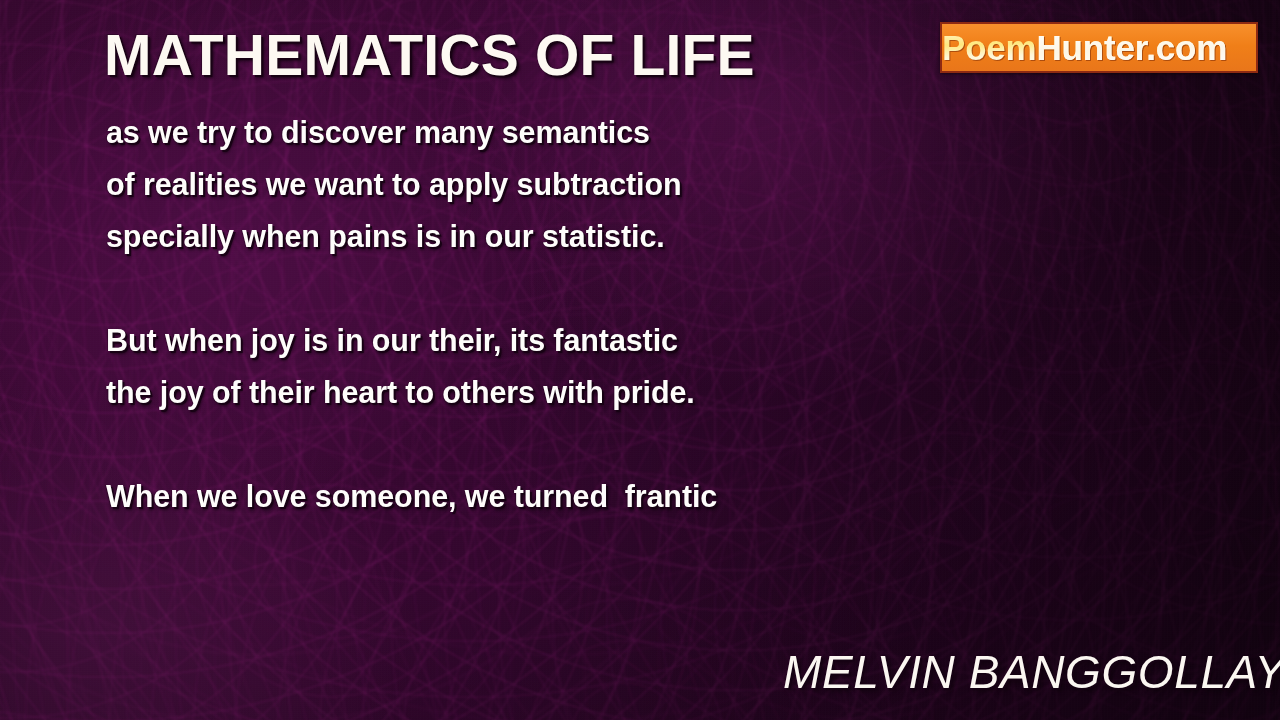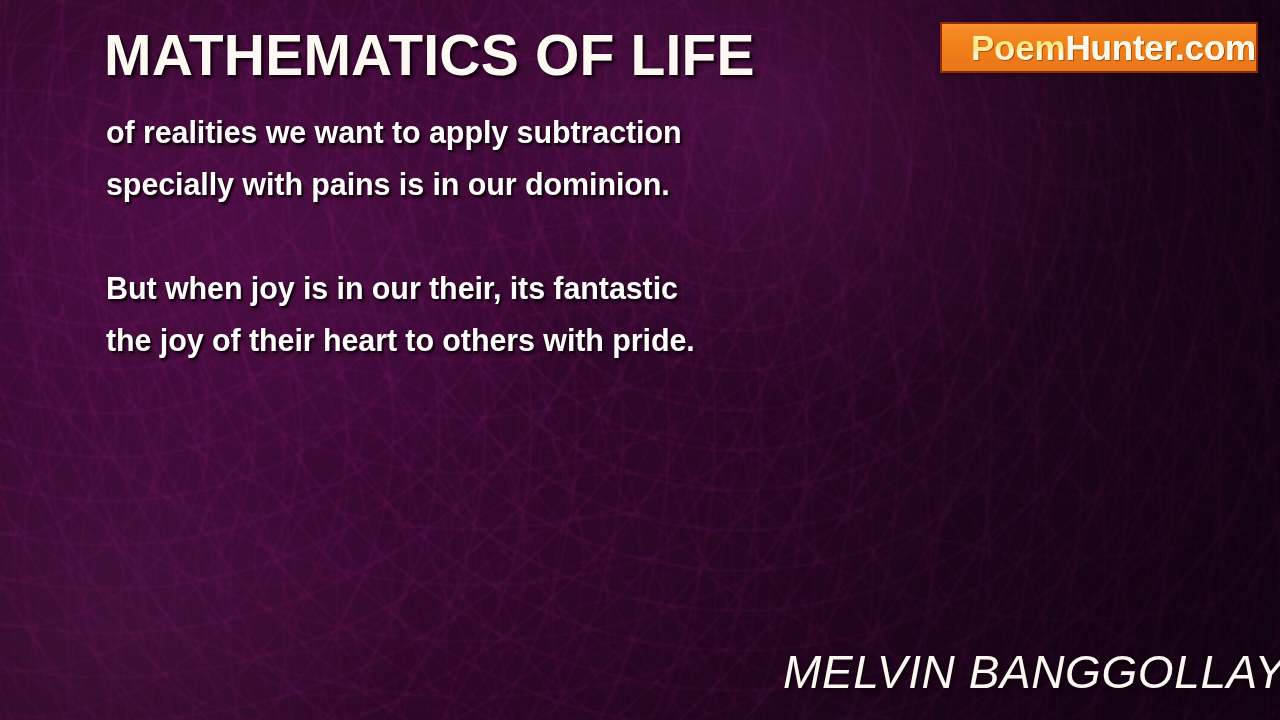--- a/index.html
+++ b/index.html
@@ -138,21 +138,21 @@
     left: 940px;
     top: 22px;
     width: 318px;
     height: 51px;
     background: linear-gradient(180deg, #f8902c 0%, #f07f18 46%, #e9761a 100%);
     border: 2px solid #8e2a12;
     box-sizing: border-box;
     box-shadow: 0 1px 3px rgba(0,0,0,.55);
     display: flex;
     align-items: center;
-    justify-content: flex-end;
+    justify-content: flex-start;
     overflow: hidden;
   }
   #site-logo-text {
     font-size: 35px;
     font-weight: bold;
     letter-spacing: -0.2px;
     white-space: nowrap;
     line-height: 1;
     background: linear-gradient(178deg, #fff6cc 0%, #ffe87e 34%, #fff7d8 62%, #ffffff 100%);
     -webkit-background-clip: text;
@@ -178,26 +178,28 @@
   <div id="bg-swirls"></div>
   <div id="bg-swirls-2"></div>
   <div id="bg-vignette"></div>
   <div id="bg-grain"></div>
 
   <div id="content">
 
     <div id="poem-title">MATHEMATICS OF LIFE</div>
 
     <div id="poem-body">
+      <div class="poem-line">as we try to discover many semantics</div>
       <div class="poem-line">of realities we want to apply subtraction</div>
-      <div class="poem-line">specially with pains is in our dominion.</div>
+      <div class="poem-line">specially when pains is in our statistic.</div>
       <div class="poem-line blank"></div>
       <div class="poem-line">But when joy is in our their, its fantastic</div>
       <div class="poem-line">the joy of their heart to others with pride.</div>
       <div class="poem-line blank"></div>
+      <div class="poem-line">When we love someone, we turned  frantic</div>
     </div>
 
     <div id="poem-author">MELVIN BANGGOLLAY</div>
 
     <div id="site-logo">
       <span id="site-logo-text"><span class="brand">Poem</span><span class="dotcom">Hunter.com</span></span>
     </div>
 
   </div>
 </div>

